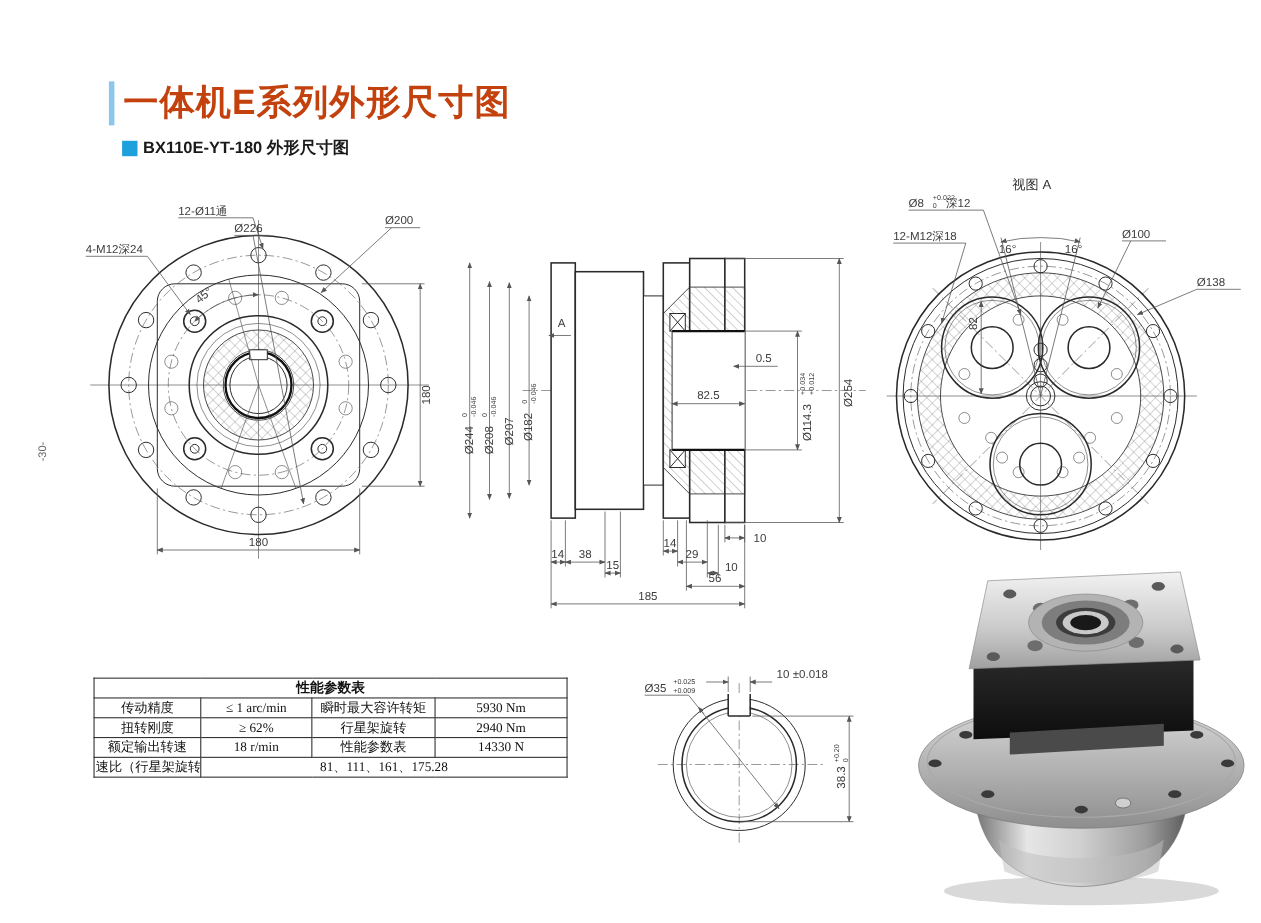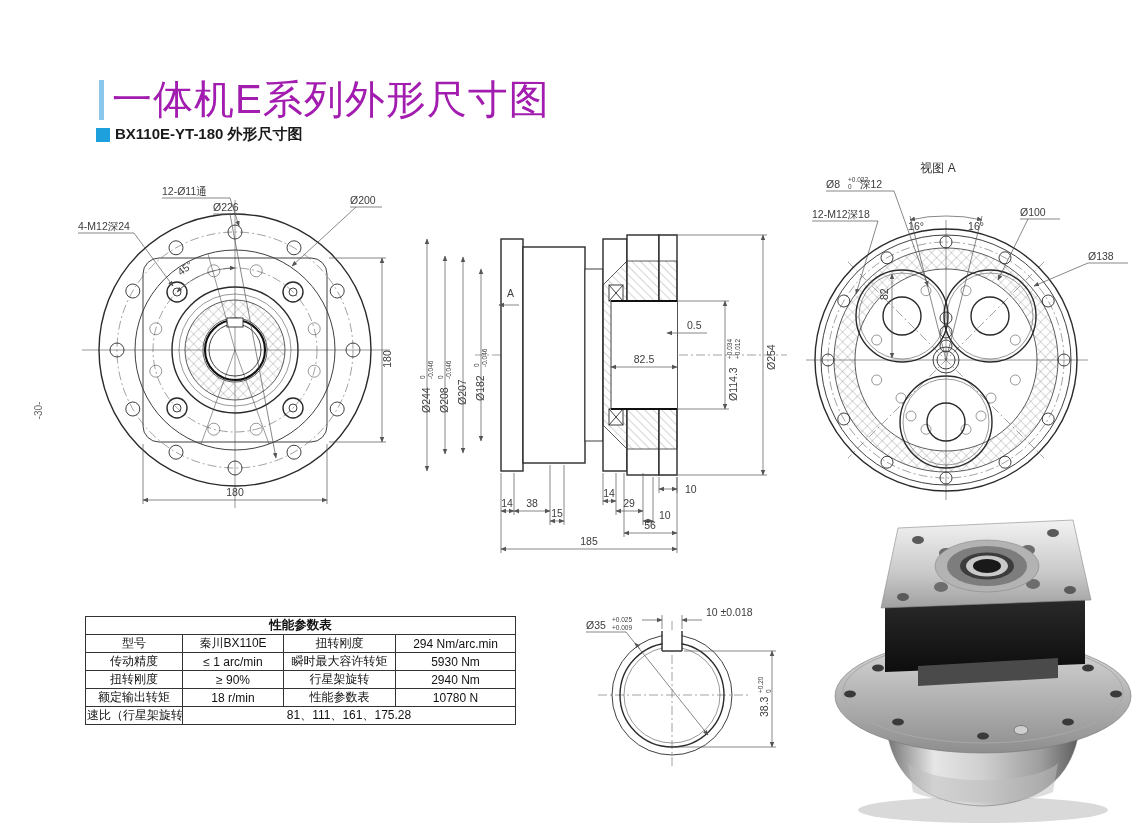--- a/index.html
+++ b/index.html
@@ -3,22 +3,22 @@
 <meta charset="utf-8">
 <style>
   html,body{margin:0;padding:0;}
   body{width:1146px;height:839px;background:#ffffff;position:relative;overflow:hidden;
        font-family:"Liberation Sans",sans-serif;}
   .abs{position:absolute;}
 
   
   #title-row{left:99px;top:72px;display:flex;align-items:center;}
   #title-bar{width:5px;height:40px;background:#8bc7ec;margin-right:8px;}
-  #page-title{font-size:40px;font-weight:normal;color:#a21caf;letter-spacing:1px;}
-  #subtitle-row{left:96px;top:125px;display:flex;align-items:center;}
+  #page-title{font-size:32px;font-weight:bold;color:#c2410c;letter-spacing:1px;}
+  #subtitle-row{left:111px;top:125px;display:flex;align-items:center;}
   #subtitle-square{width:14px;height:14px;background:#1da0dc;margin-right:5px;}
   #page-subtitle{font-size:15px;font-weight:bold;color:#1a1a1a;}
 
   #page-num{left:30px;top:405px;transform:rotate(-90deg);transform-origin:center;
             font-size:10px;color:#666;}
 
   
   svg text{font-family:"Liberation Sans",sans-serif;}
   .ln{stroke:#2a2a2a;fill:none;stroke-width:1.4;}
   .md{stroke:#2a2a2a;fill:none;stroke-width:0.9;}
@@ -28,21 +28,21 @@
   .dim{stroke:#555;fill:none;stroke-width:0.7;}
   .dimtxt{font-size:10.5px;fill:#3c3c3c;}
   .tol{font-size:6.5px;fill:#3c3c3c;}
   .lbl{font-size:10.5px;fill:#3c3c3c;}
   .viewtitle{font-size:12px;fill:#333;}
   .whitefill{fill:#fff;}
 
   
   #param-table{left:85px;top:616px;}
   #param-table table{border-collapse:collapse;width:430px;table-layout:fixed;
-      font-family:Liberation Sans, sans-serif;font-size:12px;color:#111;border-radius:23px;}
+      font-family:Liberation Serif, serif;font-size:12px;color:#111;border-radius:23px;}
   #param-table td{border:1px solid #333;text-align:center;height:17px;padding:0 1px;
       overflow:hidden;white-space:nowrap;}
   #param-table .hdr{font-weight:bold;font-size:12.5px;}
 
   
   #product-photo{left:823px;top:508px;}
 </style>
 </head>
 <body>
 
@@ -423,42 +423,36 @@
         <col style="width:97px">
         <col style="width:101px">
         <col style="width:112px">
         <col style="width:120px">
       </colgroup>
     <tbody>
         <tr>
           <td colspan="4" class="hdr">性能参数表</td>
         </tr>
     <tr>
-      <td>型号</td>
-      <td>秦川BX110E</td>
-      <td>扭转刚度</td>
-      <td>294 Nm/arc.min</td>
-    </tr>
-    <tr>
       <td>传动精度</td>
       <td>≤ 1 arc/min</td>
       <td>瞬时最大容许转矩</td>
       <td>5930 Nm</td>
     </tr>
     <tr>
       <td>扭转刚度</td>
-      <td>≥ 90%</td>
+      <td>≥ 62%</td>
       <td>行星架旋转</td>
       <td>2940 Nm</td>
     </tr>
     <tr>
-      <td>额定输出转矩</td>
+      <td>额定输出转速</td>
       <td>18 r/min</td>
       <td>性能参数表</td>
-      <td>10780 N</td>
+      <td>14330 N</td>
     </tr>
     <tr>
       <td>速比（行星架旋转）</td>
       <td colspan="3">81、111、161、175.28</td>
     </tr>
   </tbody>
     </table>
 </div>
 
 <svg class="abs" id="product-photo" width="320" height="325">

